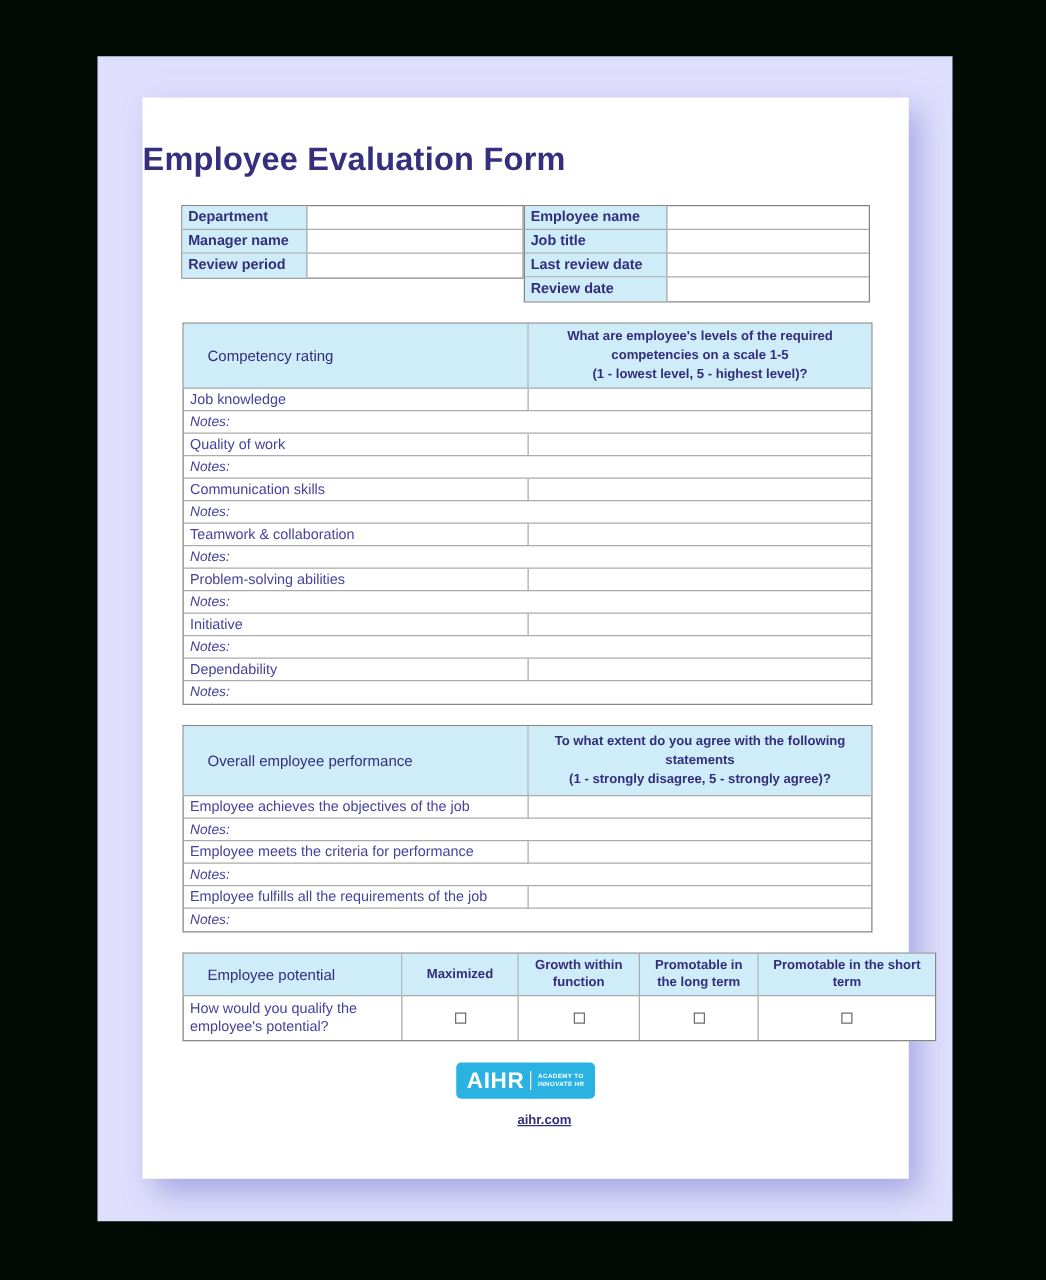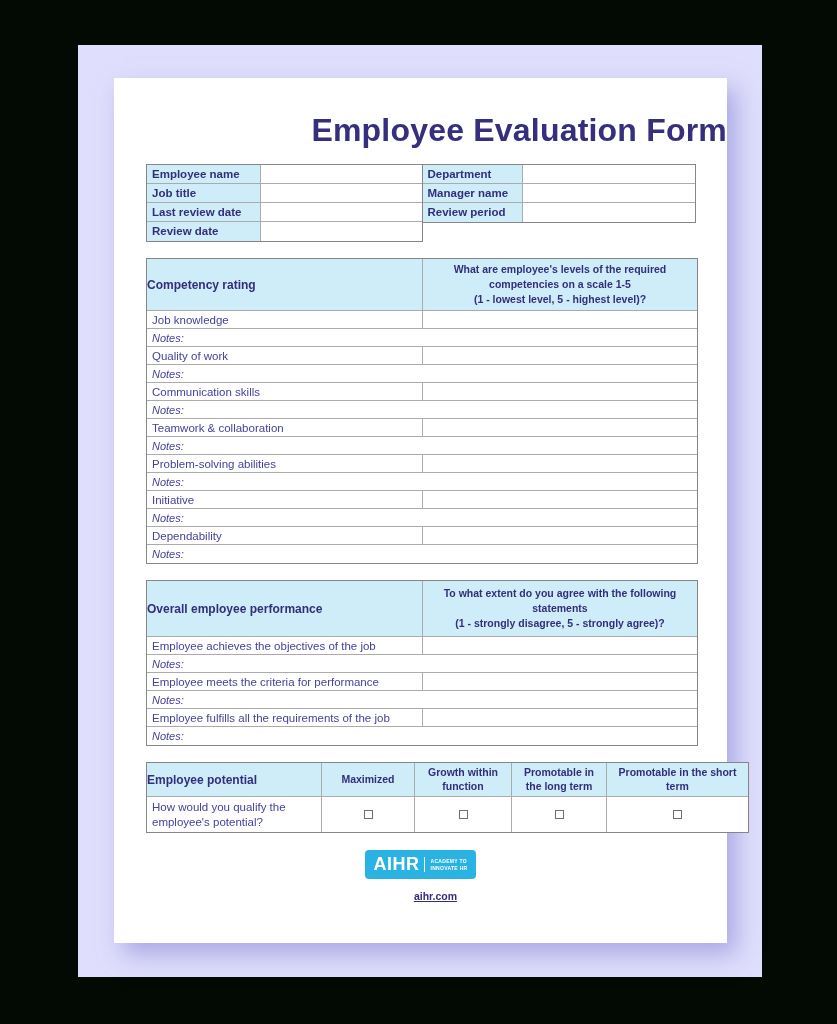--- a/index.html
+++ b/index.html
@@ -14,22 +14,22 @@
     position:absolute; left:78px; top:45px; width:684px; height:932px;
     background:#dfdefc;
   }
   .page {
     position:absolute; left:36px; top:33px; width:613px; height:865px;
     background:#ffffff;
     box-shadow:9px 11px 22px rgba(140,140,215,0.65);
   }
   .title {
     margin-top:34px;
-    text-align:right;
-    font-size:32px; font-weight:bold; color:#352f7d;
+    text-align:left;
+    font-size:26px; font-weight:bold; color:#352f7d;
     letter-spacing:0.2px;
   }
   
   .grid { display:grid; border:1.5px solid #868686; background:#fff; position:absolute; }
   .c { border-right:1px solid #ababab; border-bottom:1px solid #ababab; overflow:hidden; }
   .no-r { border-right:none; }
   .no-b { border-bottom:none; }
   .blue { background:#cfecf9; }
   .lbl {
     font-size:11.5px; font-weight:bold; color:#332e7c;
@@ -43,21 +43,21 @@
     font-size:11px; font-style:italic; color:#45429c;
     padding:2px 0 0 5px; line-height:14px;
   }
   .qhead {
     display:flex; align-items:center; 
     text-align:center; font-size:10.5px; font-weight:bold; color:#332e7c;
     line-height:1.4; padding:2px 10px;
   }
   .vhead {
     display:flex; align-items:center;
-    font-size:12px; font-weight:bold; color:#332e7c; padding-left:0;
+    font-size:12px; font-weight:normal; color:#332e7c; padding-left:19px;
   }
   .colhead {
     display:flex; align-items:center; justify-content:center; text-align:center;
     font-size:10.5px; font-weight:bold; color:#332e7c; line-height:1.3; padding:2px 4px;
   }
   .qcell { font-size:11.5px; color:#45429c; line-height:15px; padding:3px 6px 0 5px; }
   .chk-cell { display:flex; align-items:center; justify-content:center; }
   .chk {
     width:9px; height:9px; border:1.5px solid #6e6e6e; background:#fff; display:inline-block;
   }
@@ -90,36 +90,36 @@
 </style>
 </head>
 <body>
 
 <div class="mat">
   <div class="page">
 
     <div class="title">Employee Evaluation Form</div>
 
     <div id="info-wrap">
+      <div class="grid info-grid" id="info-right">
+        <div class="c blue lbl">Department</div>
+        <div class="c no-r"></div>
+        <div class="c blue lbl">Manager name</div>
+        <div class="c no-r"></div>
+        <div class="c blue lbl no-b">Review period</div>
+        <div class="c no-r no-b"></div>
+      </div>
       <div class="grid info-grid" id="info-left">
         <div class="c blue lbl">Employee name</div>
         <div class="c no-r"></div>
         <div class="c blue lbl">Job title</div>
         <div class="c no-r"></div>
         <div class="c blue lbl">Last review date</div>
         <div class="c no-r"></div>
         <div class="c blue lbl no-b">Review date</div>
-        <div class="c no-r no-b"></div>
-      </div>
-      <div class="grid info-grid" id="info-right">
-        <div class="c blue lbl">Department</div>
-        <div class="c no-r"></div>
-        <div class="c blue lbl">Manager name</div>
-        <div class="c no-r"></div>
-        <div class="c blue lbl no-b">Review period</div>
         <div class="c no-r no-b"></div>
       </div>
     </div>
 
     <div class="grid" id="competency">
       <div class="c blue vhead">Competency rating</div>
       <div class="c blue no-r qhead">
         <span><span>What are employee's levels of the required competencies on a scale 1-5</span><br>
         <span>(1 - lowest level, 5 - highest level)?</span></span>
       </div>

